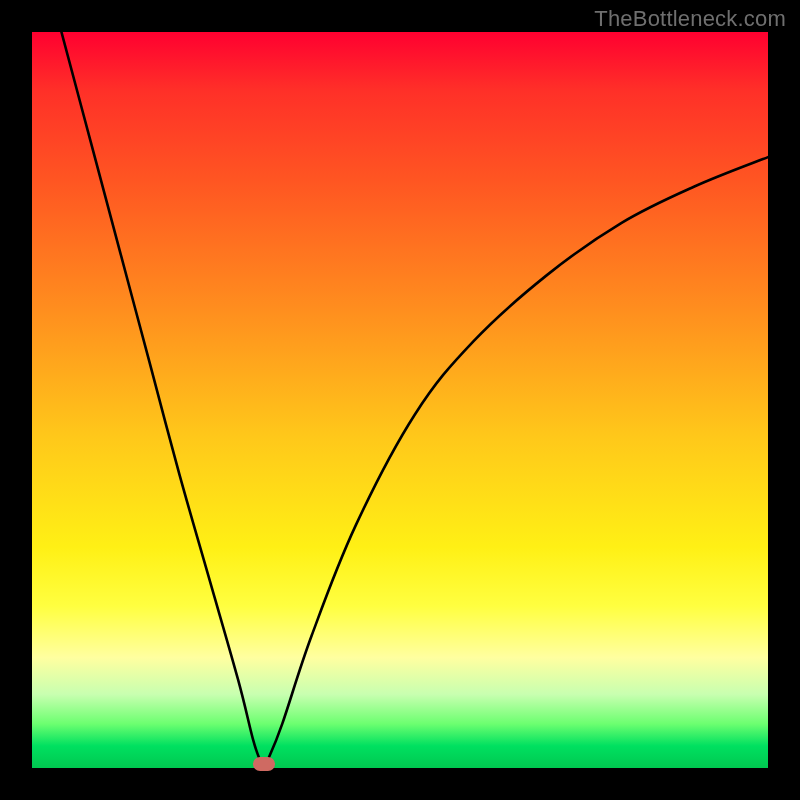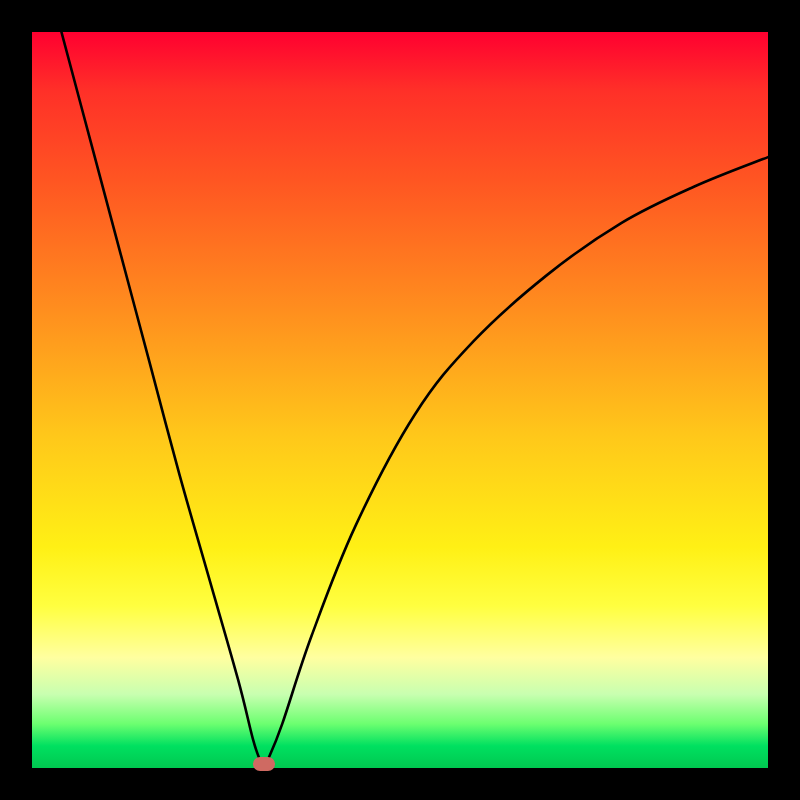--- a/index.html
+++ b/index.html
@@ -66,13 +66,14 @@
 </head>
 <body>
 
 <div class="frame">
   <div class="plot-area">
     <svg class="curve" width="736" height="736" viewBox="0 0 736 736">
       <path id="curve-path" fill="none" stroke="#000" stroke-width="2.6" stroke-linejoin="round" stroke-linecap="round" d="M 29.44 0.00 C 34.74 19.87, 48.28 70.66, 58.88 110.40 C 69.48 150.14, 77.72 181.06, 88.32 220.80 C 98.92 260.54, 107.16 291.46, 117.76 331.20 C 128.36 370.94, 136.60 403.18, 147.20 441.60 C 157.80 480.02, 166.04 507.55, 176.64 544.64 C 187.24 581.73, 198.13 618.53, 206.08 647.68 C 214.03 676.83, 216.83 691.99, 220.80 706.56 C 224.77 721.13, 226.17 723.34, 228.16 728.64 C 230.15 733.94, 230.52 736.00, 231.84 736.00 C 233.16 736.00, 232.21 736.59, 235.52 728.64 C 238.83 720.69, 242.29 714.36, 250.24 691.84 C 258.19 669.32, 266.43 639.29, 279.68 603.52 C 292.93 567.75, 305.29 532.86, 323.84 493.12 C 342.39 453.38, 361.52 415.84, 382.72 382.72 C 403.92 349.60, 417.75 334.29, 441.60 309.12 C 465.45 283.95, 488.70 264.08, 515.20 242.88 C 541.70 221.68, 562.30 207.26, 588.80 191.36 C 615.30 175.46, 635.90 166.48, 662.40 154.56 C 688.90 142.64, 722.75 130.42, 736.00 125.12"></path>
     </svg>
     <div id="marker" class="marker" style="left: 231.84px; top: 732.32px;"></div>
   </div>
+  <div class="watermark">TheBottleneck.com</div>
 </div>
 
 </body></html>

